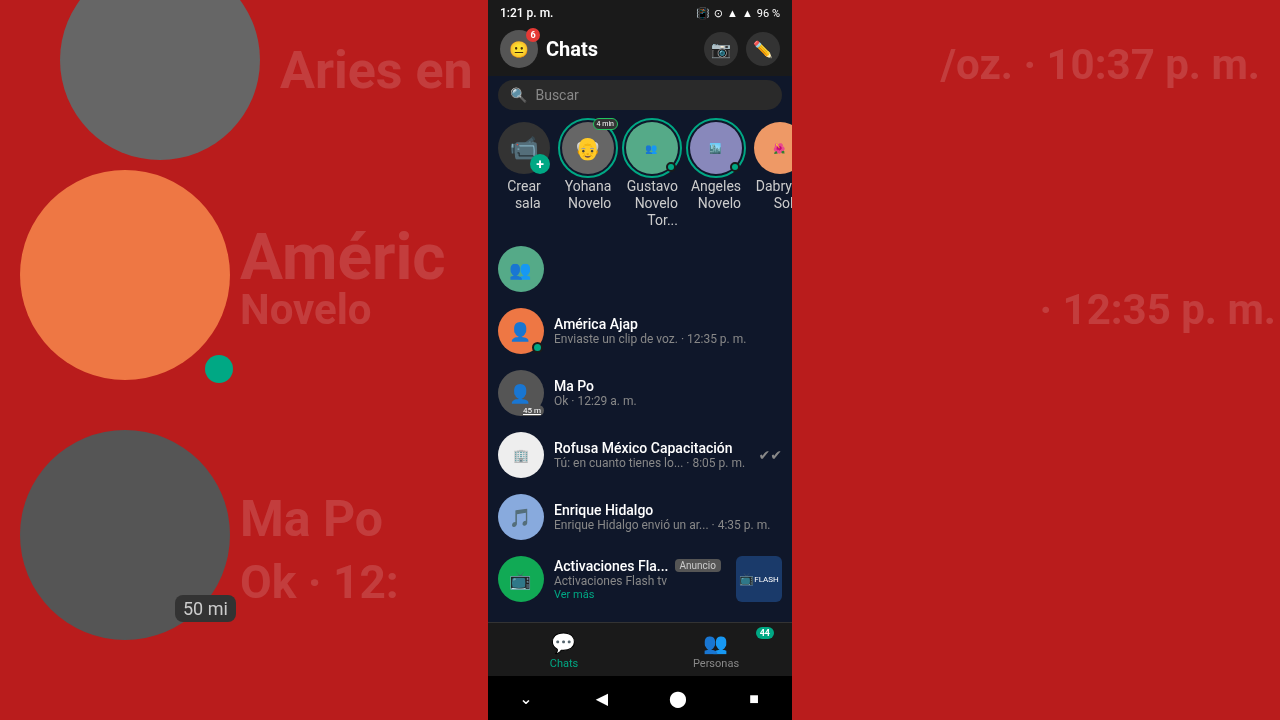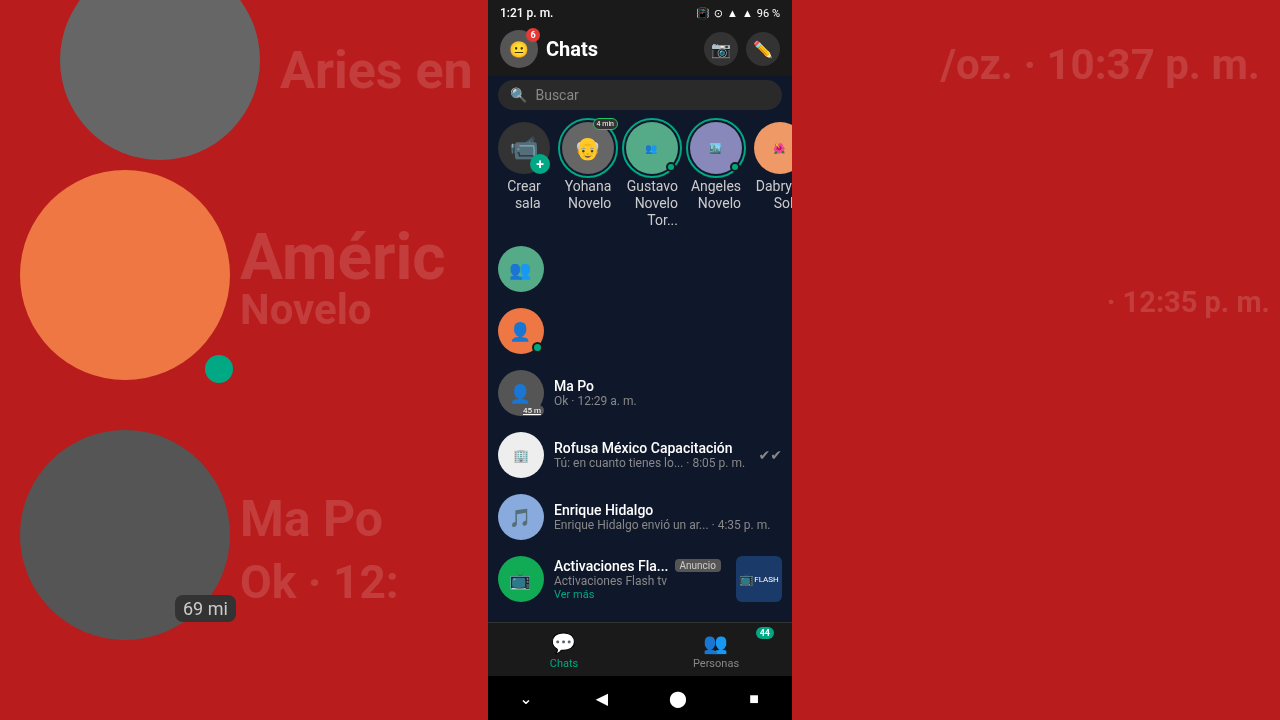--- a/index.html
+++ b/index.html
@@ -398,27 +398,27 @@
 <div class="bg-layer">
 
   <div class="bg-circle" style="width:200px;height:200px;top:-40px;left:60px;background:#666;"></div>
 
   <div class="bg-text" style="top:40px;left:280px;font-size:52px;">Aries en</div>
   <div class="bg-text" style="top:40px;right:20px;font-size:42px;">/oz. · 10:37 p. m.</div>
 
   <div class="bg-circle" style="width:210px;height:210px;top:170px;left:20px;background:#e74;"></div>
   <div class="bg-text" style="top:220px;left:240px;font-size:64px;">Améric</div>
   <div class="bg-text" style="top:285px;left:240px;font-size:42px;">Novelo</div>
-  <div class="bg-text" style="top:285px;right:10px;font-size:29px;">· 12:35 p. m.</div>
+  <div class="bg-text" style="top:285px;right:4px;font-size:42px;">· 12:35 p. m.</div>
 
   <div class="bg-circle" style="width:210px;height:210px;top:430px;left:20px;background:#555;"></div>
 
   <div style="position:absolute;top:355px;left:205px;width:28px;height:28px;border-radius:50%;background:#00a884;z-index:1;"></div>
 
-  <div style="position:absolute;top:595px;left:175px;background:#333;color:#ccc;font-size:18px;padding:3px 8px;border-radius:8px;z-index:1;">69 mi</div>
+  <div style="position:absolute;top:595px;left:175px;background:#333;color:#ccc;font-size:18px;padding:3px 8px;border-radius:8px;z-index:1;">50 mi</div>
   <div class="bg-text" style="top:490px;left:240px;font-size:50px;">Ma Po</div>
   <div class="bg-text" style="top:555px;left:240px;font-size:46px;">Ok · 12:</div>
 </div>
 
 <div class="phone-panel">
 
   <div class="status-bar">
     <span class="status-time">1:21 p. m.</span>
     <div class="status-icons">
       <span>📳</span>
@@ -498,20 +498,24 @@
       <div class="chat-avatar-wrap">
         <div class="chat-avatar" style="background:#5a8;">👥</div>
       </div>
     </div>
 
     <div class="chat-item">
       <div class="chat-avatar-wrap">
         <div class="chat-avatar" style="background:#e74;">👤</div>
         <div class="chat-online-dot"></div>
       </div>
+      <div class="chat-info">
+        <div class="chat-name">América Ajap</div>
+        <div class="chat-preview">Enviaste un clip de voz. · 12:35 p. m.</div>
+      </div>
     </div>
 
     <div class="chat-item">
       <div class="chat-avatar-wrap">
         <div class="chat-avatar" style="background:#555;">👤</div>
         <div class="chat-timer-badge">45 m</div>
       </div>
       <div class="chat-info">
         <div class="chat-name">Ma Po</div>
         <div class="chat-preview">Ok · 12:29 a. m.</div>

